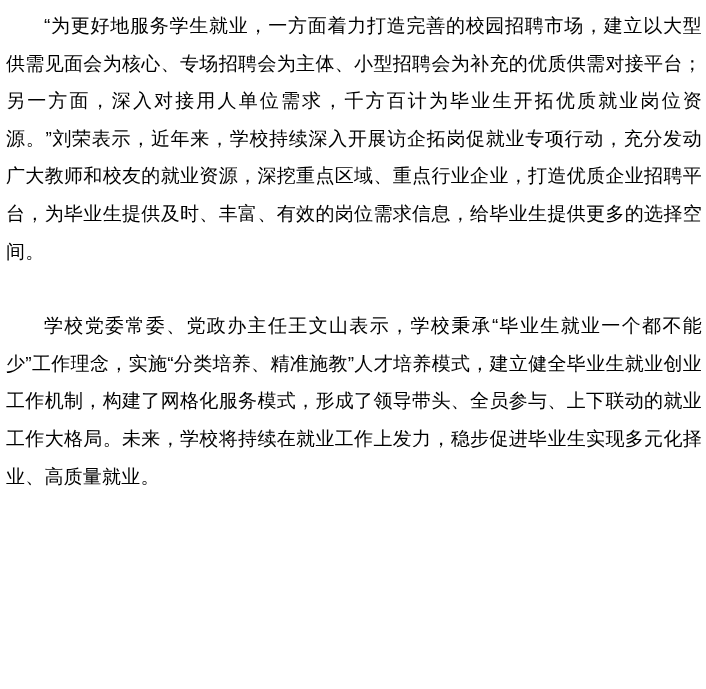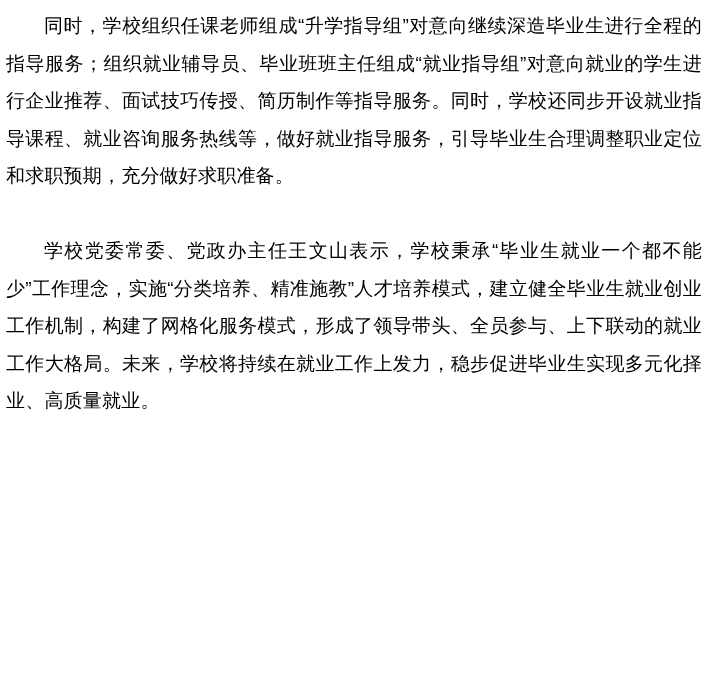--- a/index.html
+++ b/index.html
@@ -30,15 +30,15 @@
     text-indent: 2em;
   }
   .article p:last-child {
     margin-bottom: 0;
   }
 </style>
 </head>
 <body>
 
 <div class="article">
-  <p>同时，学校组织任课老师组成“升学指导组”对意向继续深造毕业生进行全程的指导服务；组织就业辅导员、毕业班班主任组成“就业指导组”对意向就业的学生进行企业推荐、面试技巧传授、简历制作等指导服务。同时，学校还同步开设就业指导课程、就业咨询服务热线等，做好就业指导服务，引导毕业生合理调整职业定位和求职预期，充分做好求职准备。</p>
+  <p>“为更好地服务学生就业，一方面着力打造完善的校园招聘市场，建立以大型供需见面会为核心、专场招聘会为主体、小型招聘会为补充的优质供需对接平台；另一方面，深入对接用人单位需求，千方百计为毕业生开拓优质就业岗位资源。”刘荣表示，近年来，学校持续深入开展访企拓岗促就业专项行动，充分发动广大教师和校友的就业资源，深挖重点区域、重点行业企业，打造优质企业招聘平台，为毕业生提供及时、丰富、有效的岗位需求信息，给毕业生提供更多的选择空间。</p>
   <p>学校党委常委、党政办主任王文山表示，学校秉承“毕业生就业一个都不能少”工作理念，实施“分类培养、精准施教”人才培养模式，建立健全毕业生就业创业工作机制，构建了网格化服务模式，形成了领导带头、全员参与、上下联动的就业工作大格局。未来，学校将持续在就业工作上发力，稳步促进毕业生实现多元化择业、高质量就业。</p>
 </div>
 
 </body></html>

